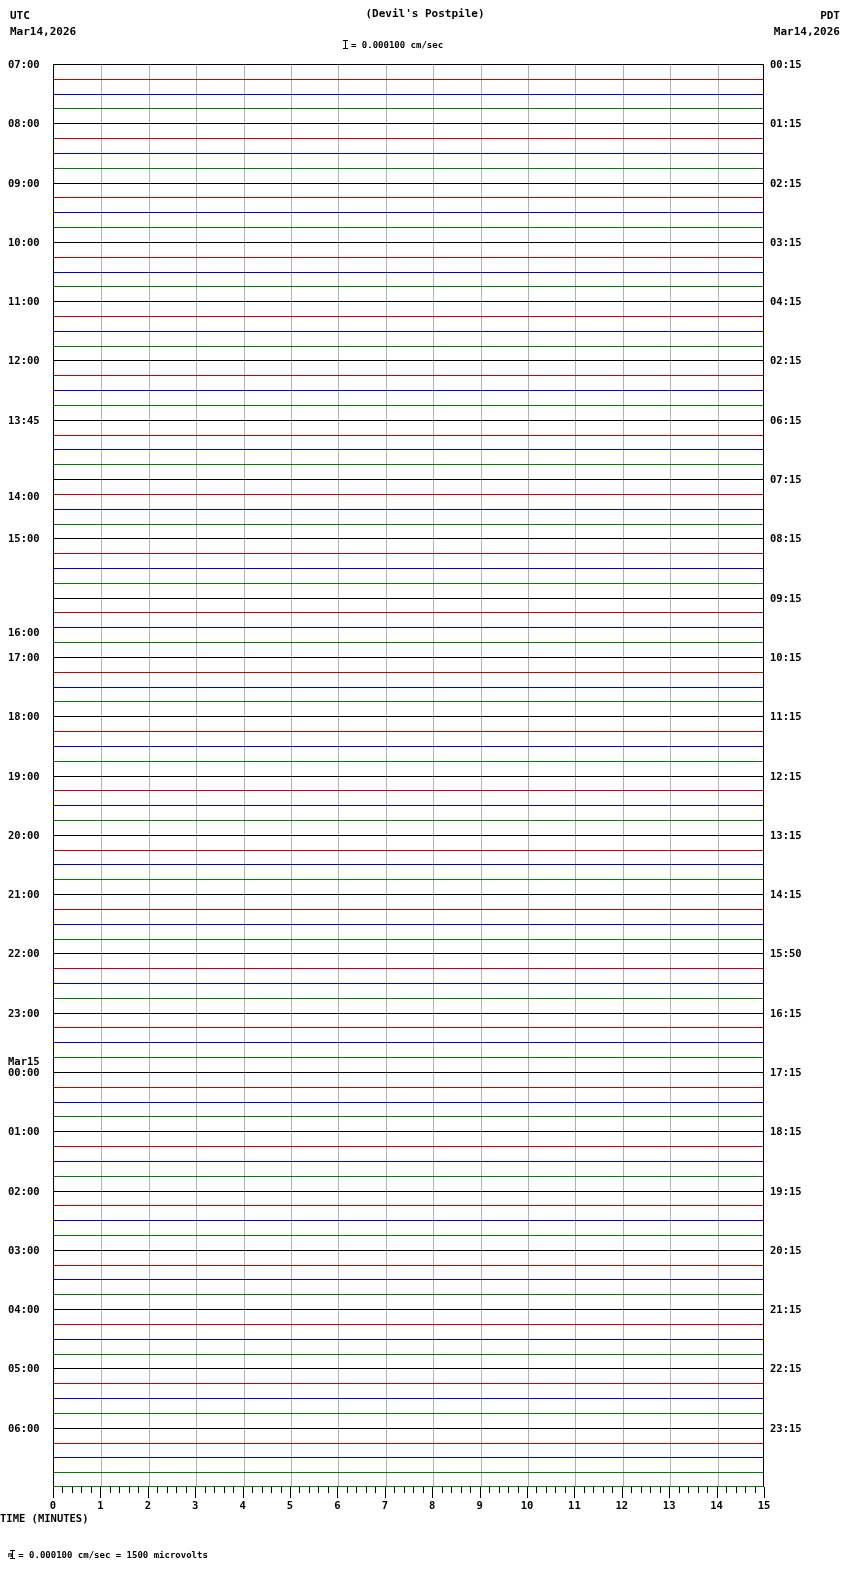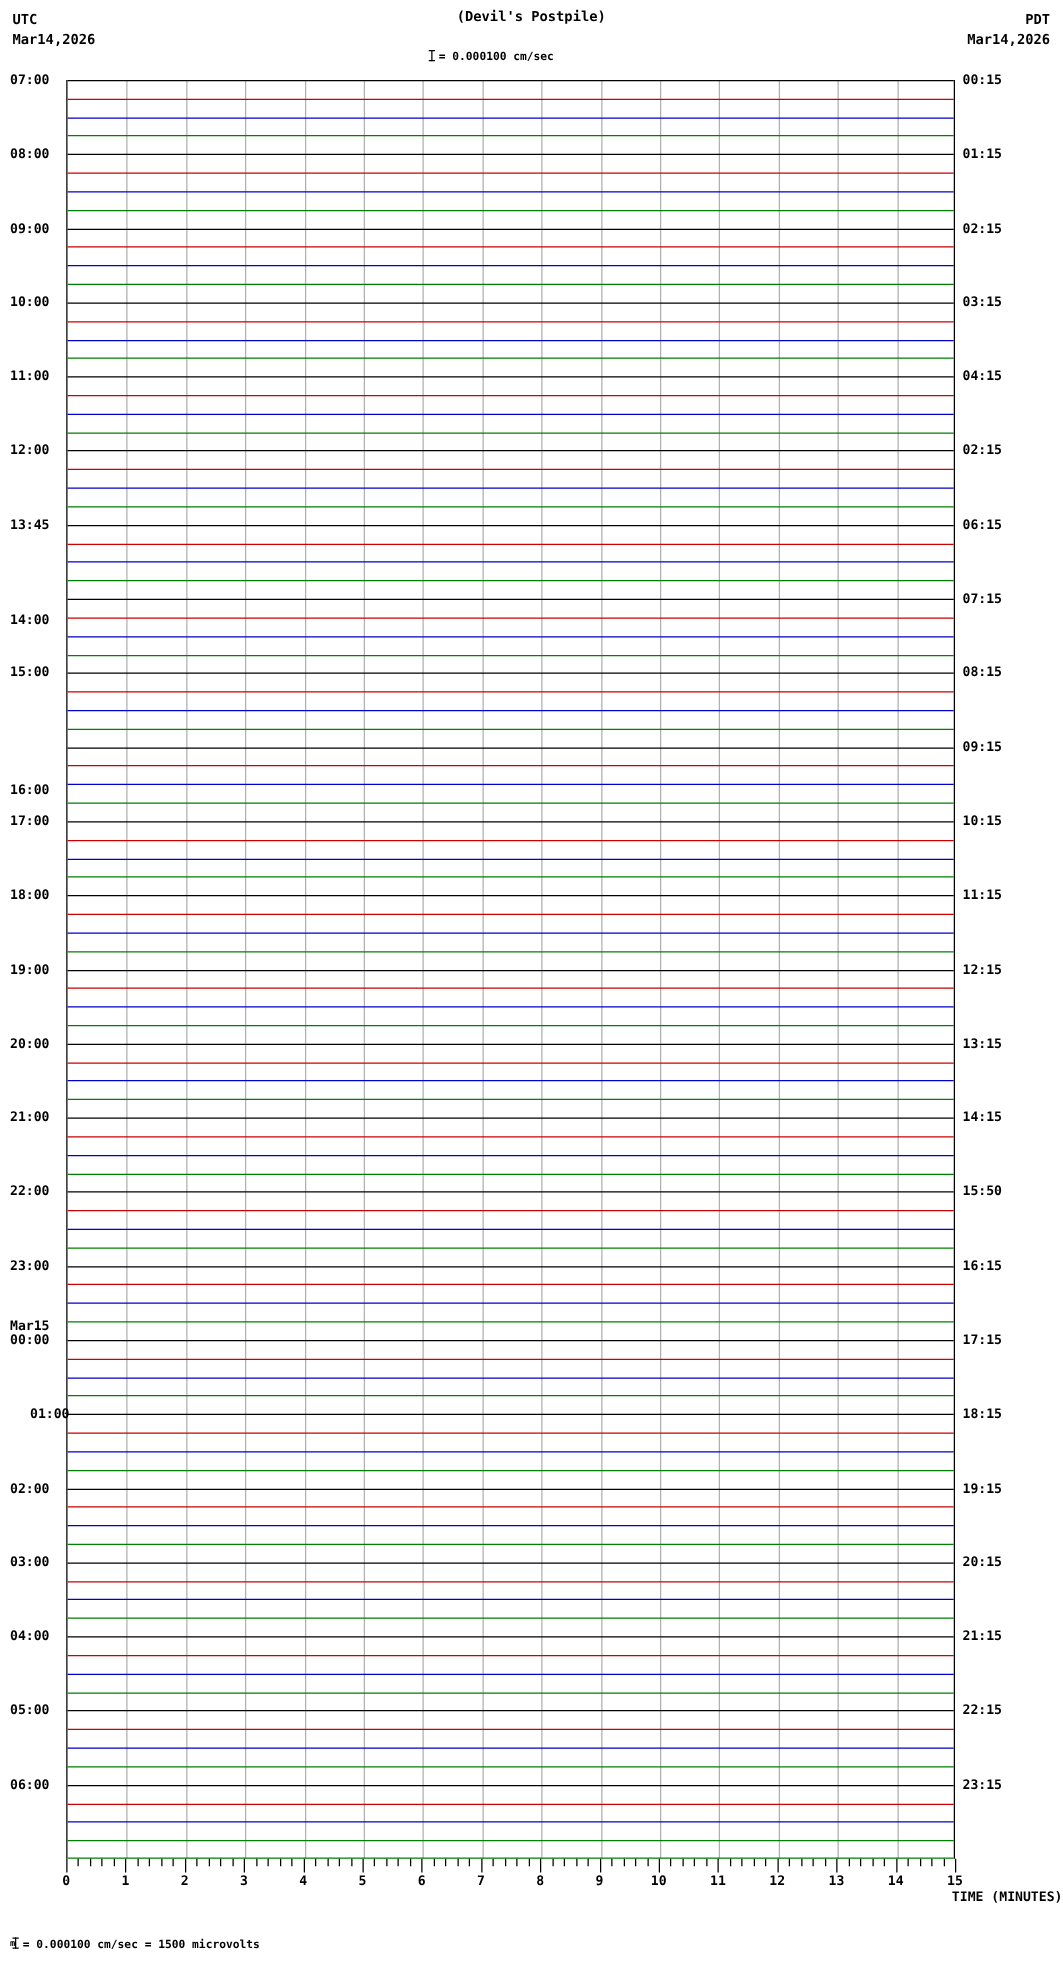--- a/index.html
+++ b/index.html
@@ -132,21 +132,21 @@
     top: 1499px;
     font-size: 10.5px;
     font-weight: bold;
     transform: translateX(-50%);
   }
   #xtitle {
     position: absolute;
     top: 1512px;
     left: 0;
     width: 850px;
-    text-align: right;
+    text-align: left;
     font-size: 10.5px;
     font-weight: bold;
   }
   #footer {
     position: absolute;
     left: 8px;
     top: 1550px;
     font-size: 9px;
     font-weight: bold;
     white-space: nowrap;
@@ -404,21 +404,21 @@
 <div class="hr-label hr-left" style="top: 829.792px;">20:00</div>
 <div class="hr-label hr-right" style="top: 829.792px;">13:15</div>
 <div class="hr-label hr-left" style="top: 889.083px;">21:00</div>
 <div class="hr-label hr-right" style="top: 889.083px;">14:15</div>
 <div class="hr-label hr-left" style="top: 948.375px;">22:00</div>
 <div class="hr-label hr-right" style="top: 948.375px;">15:50</div>
 <div class="hr-label hr-left" style="top: 1007.67px;">23:00</div>
 <div class="hr-label hr-right" style="top: 1007.67px;">16:15</div>
 <div class="hr-label hr-left" style="top: 1066.96px;">00:00</div>
 <div class="hr-label hr-right" style="top: 1066.96px;">17:15</div>
-<div class="hr-label hr-left" style="top: 1126.25px; margin-left: 16px;">01:00</div>
+<div class="hr-label hr-left" style="top: 1126.25px;">01:00</div>
 <div class="hr-label hr-right" style="top: 1126.25px;">18:15</div>
 <div class="hr-label hr-left" style="top: 1185.54px;">02:00</div>
 <div class="hr-label hr-right" style="top: 1185.54px;">19:15</div>
 <div class="hr-label hr-left" style="top: 1244.83px;">03:00</div>
 <div class="hr-label hr-right" style="top: 1244.83px;">20:15</div>
 <div class="hr-label hr-left" style="top: 1304.12px;">04:00</div>
 <div class="hr-label hr-right" style="top: 1304.12px;">21:15</div>
 <div class="hr-label hr-left" style="top: 1363.42px;">05:00</div>
 <div class="hr-label hr-right" style="top: 1363.42px;">22:15</div>
 <div class="hr-label hr-left" style="top: 1422.71px;">06:00</div>

